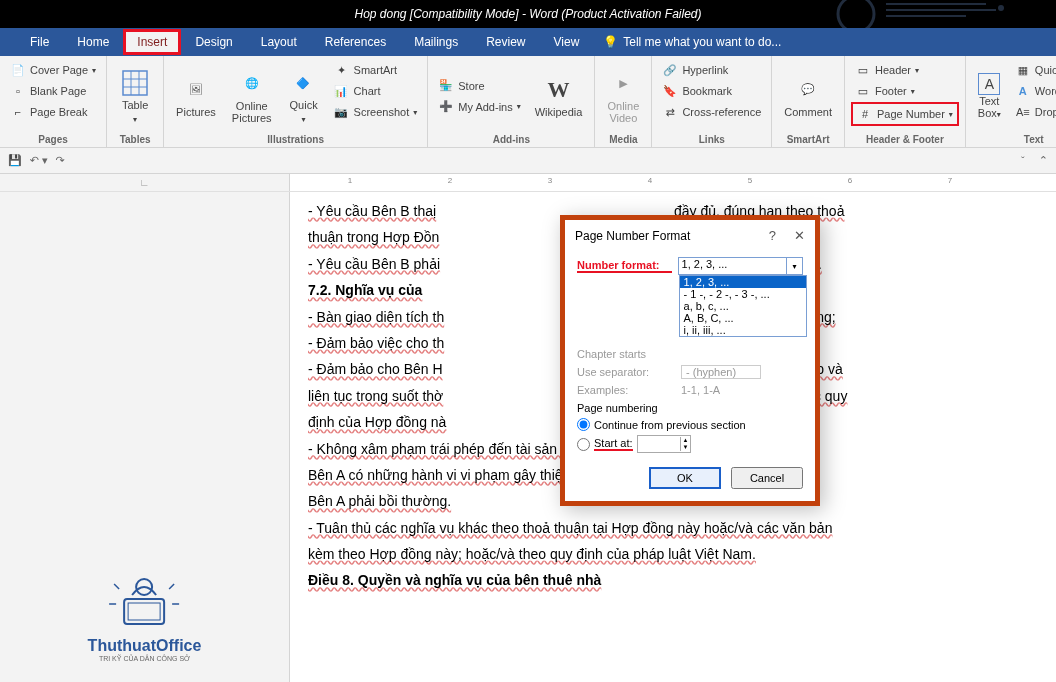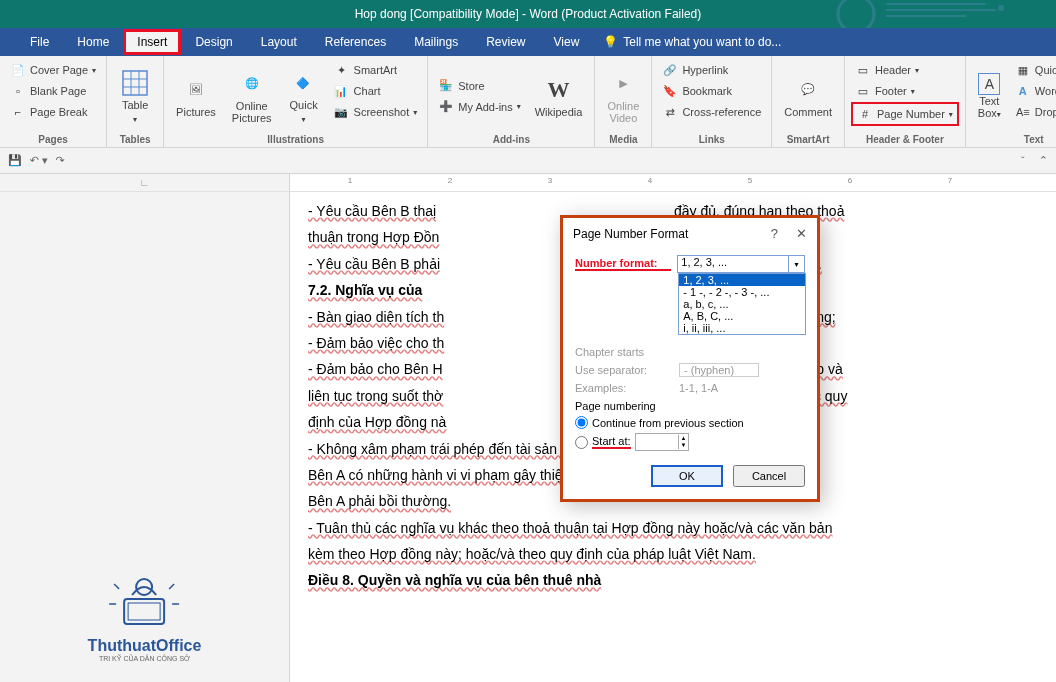--- a/index.html
+++ b/index.html
@@ -1,23 +1,23 @@
 <!DOCTYPE html>
 <html><head>
 <meta charset="utf-8">
 <style>
 * { margin: 0; padding: 0; box-sizing: border-box; font-family: 'Segoe UI', Tahoma, sans-serif; }
 body { width: 1056px; height: 682px; background: #fff; overflow: hidden; position: relative; }
 
-.titlebar { background: #0f766e; color: #fff; height: 28px; display: flex; align-items: center; justify-content: center; font-size: 12px; position: relative; }
+.titlebar { background: #000000; color: #fff; height: 28px; display: flex; align-items: center; justify-content: center; font-size: 12px; position: relative; font-style: italic; }
 .titlebar .decoration { position: absolute; right: 10px; top: 0; opacity: 0.3; }
 
 .menubar { background: #2b579a; color: #fff; height: 28px; display: flex; align-items: center; padding: 0 16px; font-size: 12px; }
 .menubar .tab { padding: 6px 14px; cursor: pointer; }
-.menubar .tab.active { background: #f3f3f3; color: #000000; }
+.menubar .tab.active { background: #f3f3f3; color: #7f1d1d; }
 .menubar .tab.highlight { border: 3px solid #e81123; padding: 3px 11px; }
 .menubar .tell { margin-left: 10px; display: flex; align-items: center; gap: 5px; }
 
 .ribbon { background: #f3f3f3; border-bottom: 1px solid #d4d4d4; height: 92px; display: flex; font-size: 11px; color: #444; }
 .group { border-right: 1px solid #d4d4d4; padding: 4px 6px 2px; display: flex; flex-direction: column; }
 .group-content { display: flex; flex: 1; gap: 4px; }
 .group-label { text-align: center; font-size: 10px; color: #666; padding-top: 2px; font-weight: bold; }
 .vbtn { display: flex; flex-direction: column; align-items: center; justify-content: center; padding: 2px 6px; border-radius: 2px; cursor: pointer; }
 .vbtn .ico { width: 32px; height: 32px; display: flex; align-items: center; justify-content: center; }
 .vbtn .lbl { font-size: 11px; text-align: center; line-height: 1.1; }
@@ -39,21 +39,21 @@
 .logo { position: absolute; bottom: 20px; left: 50%; transform: translateX(-50%); text-align: center; color: #2b579a; }
 .logo .logo-img { width: 80px; height: 60px; }
 .logo .logo-text { font-weight: bold; font-size: 16px; margin-top: 4px; }
 .logo .logo-sub { font-size: 7px; color: #666; }
 
 .doc-area { flex: 1; background: #fff; padding: 8px 18px; font-family: 'Times New Roman', serif; font-size: 14px; line-height: 1.6; color: #000; position: relative; overflow: hidden; }
 .doc-area p { margin-bottom: 4px; }
 .underline-wavy { text-decoration: underline wavy rgba(200,0,0,0.5); text-decoration-skip-ink: none; }
 .bold { font-weight: bold; }
 
-.dialog { position: absolute; left: 560px; top: 215px; width: 260px; background: #fff; border: 3px solid #c2410c; box-shadow: 4px 4px 20px rgba(0,0,0,0.25); font-size: 11px; z-index: 100; }
+.dialog { position: absolute; left: 560px; top: 215px; width: 260px; background: #fff; border: 5px solid #c2410c; box-shadow: 4px 4px 20px rgba(0,0,0,0.25); font-size: 11px; z-index: 100; }
 .dlg-title { display: flex; justify-content: space-between; align-items: center; padding: 8px 10px; }
 .dlg-title .t { font-size: 12px; }
 .dlg-title .btns { display: flex; gap: 18px; font-size: 13px; color: #555; }
 .dlg-body { padding: 6px 12px 12px; }
 .dlg-row { display: flex; align-items: center; margin-bottom: 5px; gap: 6px; }
 .dlg-row .lbl { width: 98px; }
 .dlg-row .lbl.red { color: #e81123; font-weight: bold; border-bottom: 2px solid #e81123; display: inline-block; }
 .combo { width: 130px; height: 18px; border: 1px solid #7a9fd4; position: relative; }
 .combo .arr { position: absolute; right: 0; top: 0; width: 16px; height: 16px; border-left: 1px solid #7a9fd4; display:flex; align-items:center; justify-content:center; font-size:8px; }
 .dropdown-list { position: absolute; left: 0; top: 17px; width: 128px; border: 1px solid #7a9fd4; background: #fff; z-index: 2; }

